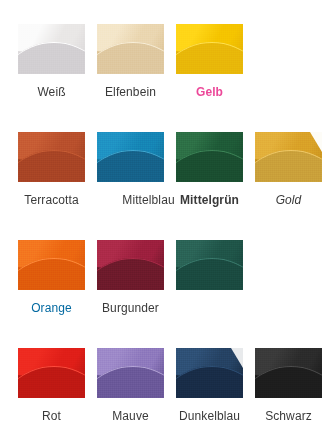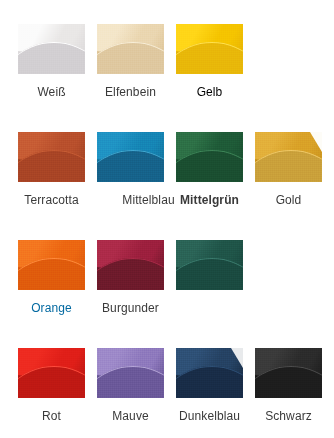--- a/index.html
+++ b/index.html
@@ -162,21 +162,21 @@
         <div class="swatch-label" style="color: rgb(58, 58, 58);">Elfenbein</div>
       </div>
       <div class="swatch-cell">
         <div class="swatch-chip" style="--base: #f5c400; --light: #ffd617; --mid: #e0ab05; --shadow: #e8b709; --edge: #ffe14e; --corner: #ffffff;">
           <div class="sheen"></div>
           <div class="curl"></div>
           <div class="fold"></div>
           <div class="crease"></div>
           <div class="texture"></div>
         </div>
-        <div class="swatch-label" style="color: #000000;">Gelb</div>
+        <div class="swatch-label" style="color: #ec4899; font-weight: bold;">Gelb</div>
       </div>
     </div>
     <div class="swatch-row">
       <div class="swatch-cell">
         <div class="swatch-chip" style="--base: #b84f2c; --light: #c75c34; --mid: #9c3f20; --shadow: #a84425; --edge: #c75c34; --corner: #ffffff;">
           <div class="sheen"></div>
           <div class="curl"></div>
           <div class="fold"></div>
           <div class="crease"></div>
           <div class="texture"></div>
@@ -205,21 +205,21 @@
       </div>
       <div class="swatch-cell">
         <div class="swatch-chip has-corner" style="--base: #d9a127; --light: #e3b03a; --mid: #c38d18; --shadow: #caa03a; --edge: #f0c865; --corner: #fdfcf7;">
           <div class="sheen"></div>
           <div class="curl"></div>
           <div class="fold"></div>
           <div class="crease"></div>
           <div class="texture"></div>
           <div class="corner"></div>
         </div>
-        <div class="swatch-label" style="color: rgb(58, 58, 58);">Gold</div>
+        <div class="swatch-label" style="color: rgb(58, 58, 58); font-style: italic;">Gold</div>
       </div>
     </div>
     <div class="swatch-row">
       <div class="swatch-cell">
         <div class="swatch-chip" style="--base: #ec6611; --light: #f4761f; --mid: #d8550a; --shadow: #e05b0c; --edge: #ff8c3d; --corner: #ffffff;">
           <div class="sheen"></div>
           <div class="curl"></div>
           <div class="fold"></div>
           <div class="crease"></div>
           <div class="texture"></div>

